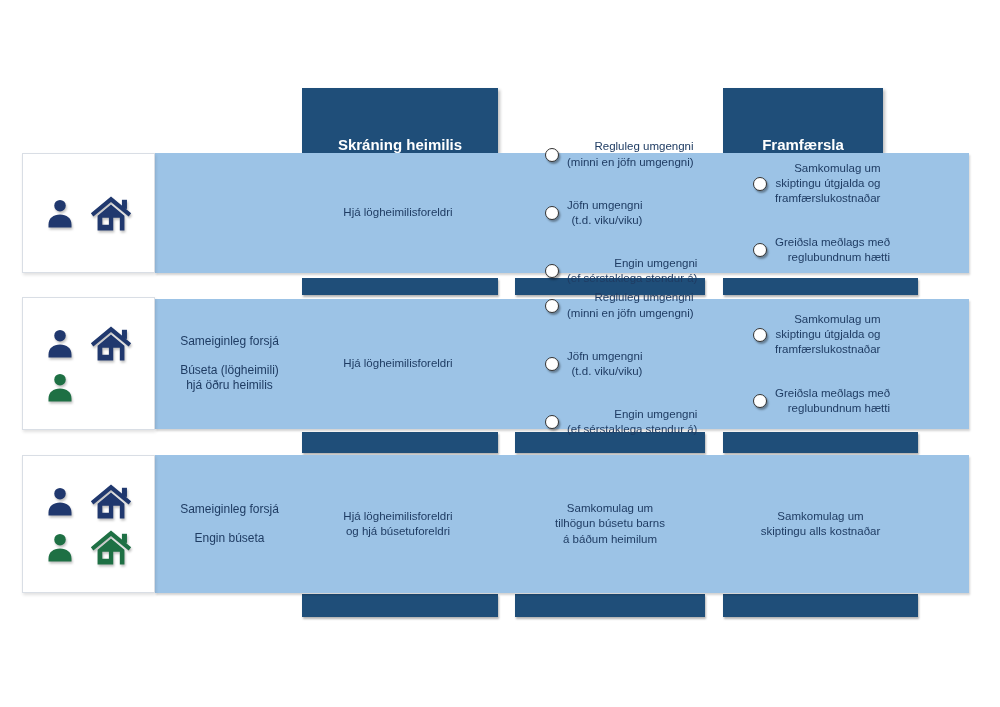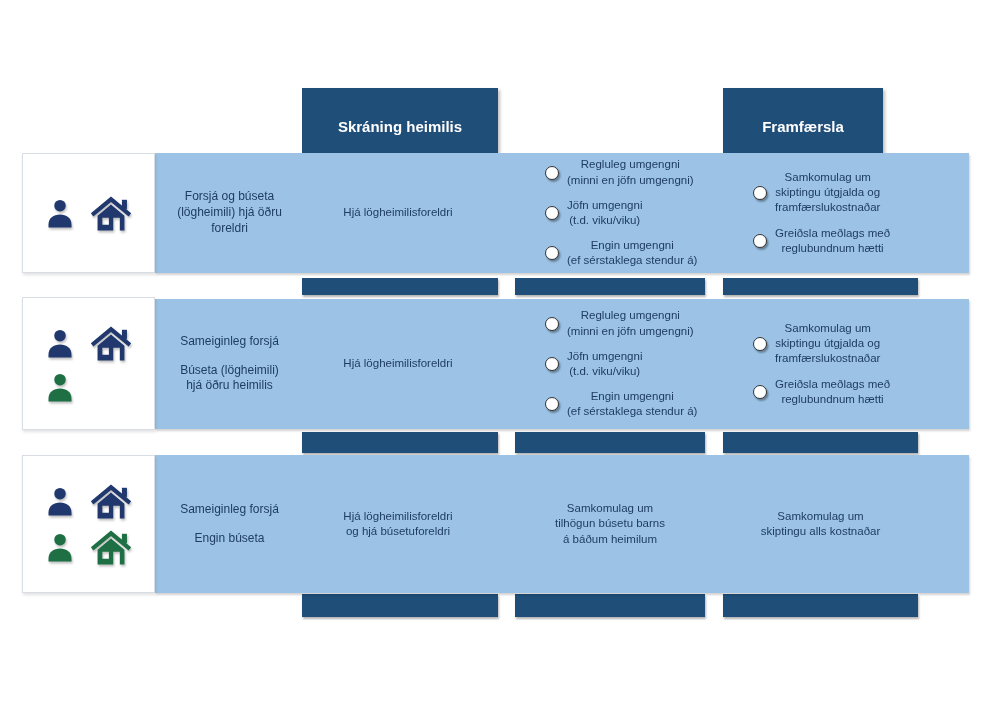--- a/index.html
+++ b/index.html
@@ -11,21 +11,21 @@
   }
   html,body{margin:0;padding:0;background:#ffffff;}
   .canvas{
     position:relative;width:1000px;height:707px;background:#ffffff;
     font-family:"Liberation Sans", sans-serif;color:var(--text);overflow:hidden;
   }
   
   .hdr{
     position:absolute;top:88px;height:65px;background:var(--dark);
     color:#fff;font-weight:bold;font-size:15px;
-    display:flex;justify-content:center;align-items:center;
+    display:flex;justify-content:center;align-items:flex-end;
     padding-top:11px;box-sizing:border-box;
     box-shadow:2px 2px 3px rgba(0,0,0,0.25);
   }
   .hdr1{left:302px;width:196px}
   .hdr2{left:515px;width:190px}
   .hdr3{left:723px;width:160px}
   
   .band{
     position:absolute;left:155px;width:814px;background:var(--light);
     box-shadow:1px 2px 2px rgba(0,0,0,0.18);
@@ -62,21 +62,21 @@
     box-sizing:border-box;font-size:11.5px;line-height:1.32;text-align:center;
   }
   .cell .txt{white-space:pre-line;}
   .rlabel{left:157px;width:145px;font-size:12px;gap:13px;}
   .c1{left:300px;width:196px}
   .c2{left:515px;width:190px}
   .c3{left:723px;width:195px}
   .r1{top:153px;height:120px}
   .r2{top:299px;height:130px}
   .r3{top:455px;height:138px}
-  .radios{align-items:flex-start;text-align:center;padding-left:30px;gap:10px;}
+  .radios{align-items:flex-start;text-align:right;padding-left:30px;gap:28px;}
   .radio-item{display:flex;align-items:center;gap:8px;}
   .radio{
     width:12px;height:12px;border-radius:50%;background:#fff;
     border:1.7px solid #333333;flex:none;
     box-shadow:1.5px 2px 2px rgba(0,0,0,0.35);
   }
 </style>
 </head>
 <body>
 
@@ -170,25 +170,20 @@
           </svg>
         </span>
       <span class="icon green">
           <svg width="42" height="37" viewBox="0 0 30 26" fill="currentColor">
             <use href="#house-shape"></use>
           </svg>
         </span>
     </div>
   </div>
 
-  <div class="cell rlabel r1">
-    <div class="txt">Forsjá og búseta
-(lögheimili) hjá öðru
-foreldri</div>
-  </div>
   <div class="cell c1 r1">
     <div class="txt">Hjá lögheimilisforeldri</div>
   </div>
   <div class="cell c2 r1 radios">
     <div class="radio-item">
       <span class="radio"></span>
       <span class="txt">Regluleg umgengni
 (minni en jöfn umgengni)</span>
     </div>
     <div class="radio-item">

